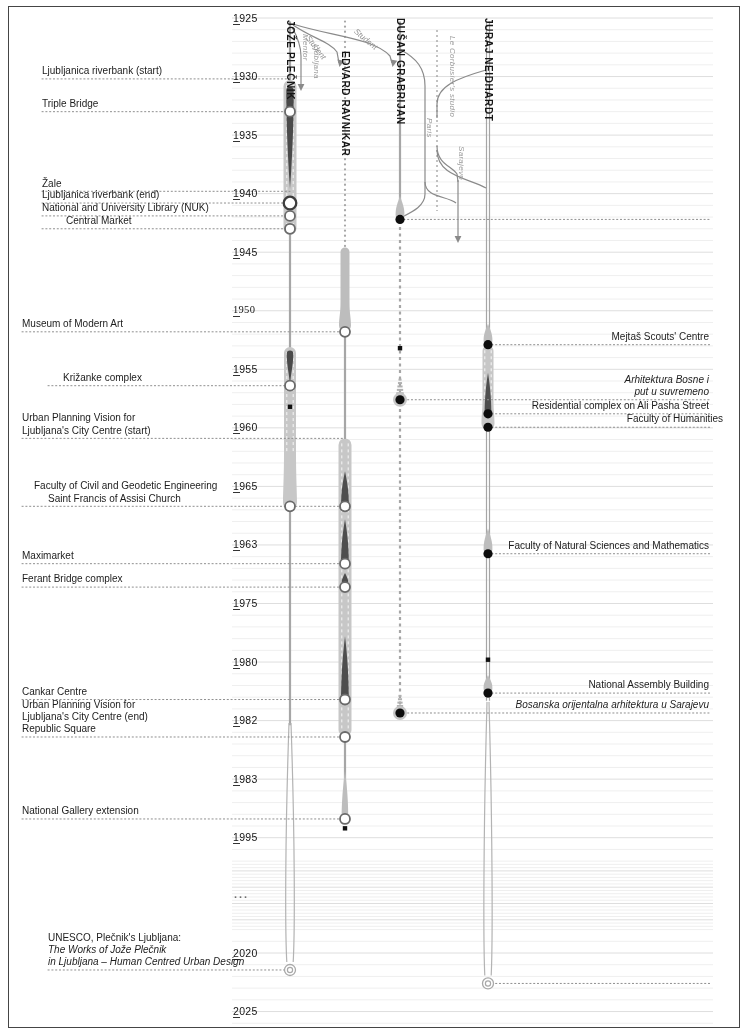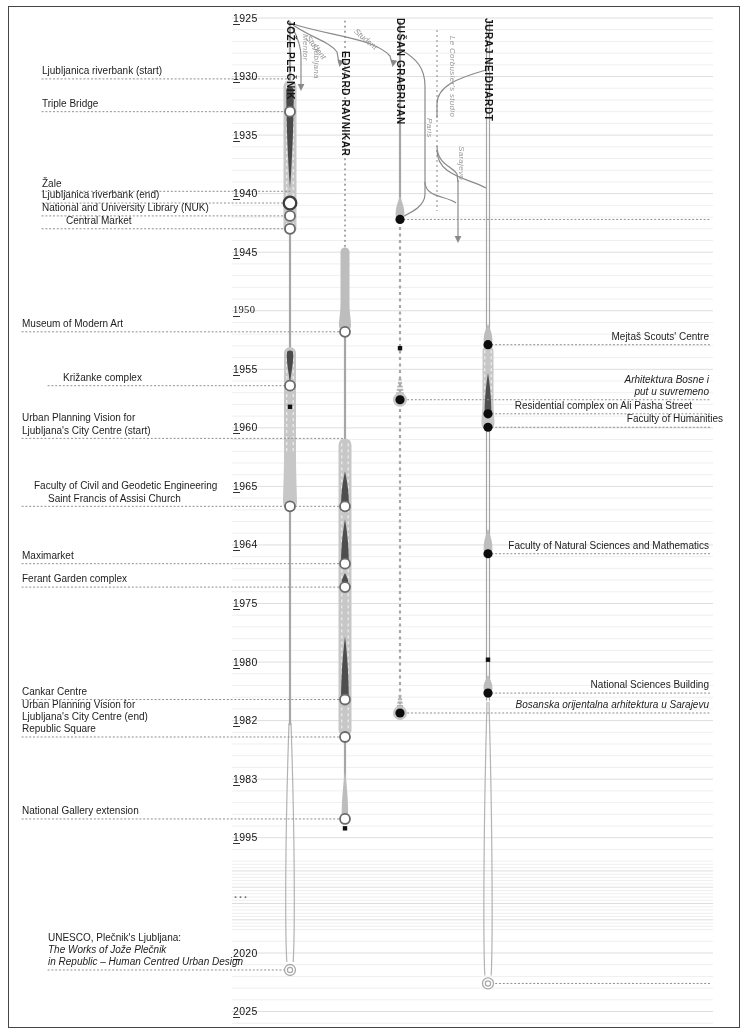--- a/index.html
+++ b/index.html
@@ -274,21 +274,21 @@
     <div class="yr" style="left: 233px; top: 245.7px;">1945</div>
     <div class="yr-u" style="left: 233px; top: 257.7px;"></div>
     <div class="yr" style="left: 233px; top: 304.25px; font-family: Liberation Serif, serif;">1950</div>
     <div class="yr-u" style="left: 233px; top: 316.25px;"></div>
     <div class="yr" style="left: 233px; top: 362.8px;">1955</div>
     <div class="yr-u" style="left: 233px; top: 374.8px;"></div>
     <div class="yr" style="left: 233px; top: 421.35px;">1960</div>
     <div class="yr-u" style="left: 233px; top: 433.35px;"></div>
     <div class="yr" style="left: 233px; top: 479.9px;">1965</div>
     <div class="yr-u" style="left: 233px; top: 491.9px;"></div>
-    <div class="yr" style="left: 233px; top: 538.45px;">1964</div>
+    <div class="yr" style="left: 233px; top: 538.45px;">1963</div>
     <div class="yr-u" style="left: 233px; top: 550.45px;"></div>
     <div class="yr" style="left: 233px; top: 597px;">1975</div>
     <div class="yr-u" style="left: 233px; top: 609px;"></div>
     <div class="yr" style="left: 233px; top: 655.55px;">1980</div>
     <div class="yr-u" style="left: 233px; top: 667.55px;"></div>
     <div class="yr" style="left: 233px; top: 714.1px;">1982</div>
     <div class="yr-u" style="left: 233px; top: 726.1px;"></div>
     <div class="yr" style="left: 233px; top: 772.65px;">1983</div>
     <div class="yr-u" style="left: 233px; top: 784.65px;"></div>
     <div class="yr" style="left: 233px; top: 831.2px;">1995</div>
@@ -327,56 +327,56 @@
       <div class="ln" style="">Ljubljana's City Centre (start)</div>
     </div>
     <div class="lbl" style="top: 480.207px; left: 22px;">
       <div class="ln" style="padding-left:12px;">Faculty of Civil and Geodetic Engineering</div>
       <div class="ln" style="padding-left:26px;">Saint Francis of Assisi Church</div>
     </div>
     <div class="lbl" style="top: 549.886px; left: 22px;">
       <div class="ln" style="">Maximarket</div>
     </div>
     <div class="lbl" style="top: 573.306px; left: 22px;">
-      <div class="ln" style="">Ferant Garden complex</div>
+      <div class="ln" style="">Ferant Bridge complex</div>
     </div>
     <div class="lbl" style="top: 685.722px; left: 22px;">
       <div class="ln" style="">Cankar Centre</div>
     </div>
     <div class="lbl" style="top: 698.594px; left: 22px;">
       <div class="ln" style="">Urban Planning Vision for</div>
       <div class="ln" style="">Ljubljana's City Centre (end)</div>
       <div class="ln" style="">Republic Square</div>
     </div>
     <div class="lbl" style="top: 805.164px; left: 22px;">
       <div class="ln" style="">National Gallery extension</div>
     </div>
     <div class="lbl" style="top: 931.58px; left: 48px;">
       <div class="ln" style="">UNESCO, Plečnik's Ljubljana:</div>
       <div class="ln it" style="">The Works of Jože Plečnik</div>
-      <div class="ln it" style="">in Republic – Human Centred Urban Design</div>
+      <div class="ln it" style="">in Ljubljana – Human Centred Urban Design</div>
     </div>
     <div class="lbl right" style="top: 330.909px; right: 39px;">
       <div class="ln" style="">Mejtaš Scouts' Centre</div>
     </div>
     <div class="lbl right" style="top: 373.646px; right: 39px;">
       <div class="ln it" style="">Arhitektura Bosne i</div>
       <div class="ln it" style="">put u suvremeno</div>
     </div>
-    <div class="lbl right" style="top: 399.998px; right: 56px;">
+    <div class="lbl right" style="top: 399.998px; right: 39px;">
       <div class="ln" style="">Residential complex on Ali Pasha Street</div>
     </div>
     <div class="lbl right" style="top: 413.464px; right: 25px;">
       <div class="ln" style="">Faculty of Humanities</div>
     </div>
     <div class="lbl right" style="top: 539.933px; right: 39px;">
       <div class="ln" style="">Faculty of Natural Sciences and Mathematics</div>
     </div>
     <div class="lbl right" style="top: 679.282px; right: 39px;">
-      <div class="ln" style="">National Sciences Building</div>
+      <div class="ln" style="">National Assembly Building</div>
     </div>
     <div class="lbl right" style="top: 699.188px; right: 39px;">
       <div class="ln it" style="">Bosanska orijentalna arhitektura u Sarajevu</div>
     </div>
     <div class="vname" style="left: 284.5px; top: 20px; transform: rotate(90deg) translateY(-100%); transform-origin: left top;">JOŽE PLEČNIK</div>
     <div class="vname" style="left: 339.5px; top: 51px; transform: rotate(90deg) translateY(-100%); transform-origin: left top;">EDVARD RAVNIKAR</div>
     <div class="vname" style="left: 394.5px; top: 18px; transform: rotate(90deg) translateY(-100%); transform-origin: left top;">DUŠAN GRABRIJAN</div>
     <div class="vname" style="left: 482.5px; top: 18px; transform: rotate(90deg) translateY(-100%); transform-origin: left top;">JURAJ NEIDHARDT</div>
     <div class="vsmall" style="left: 301px; top: 34px; transform: rotate(90deg) translateY(-100%); transform-origin: left top;">Mentor</div>
     <div class="vsmall" style="left: 311.5px; top: 44px; transform: rotate(90deg) translateY(-100%); transform-origin: left top;">Ljubljana</div>

